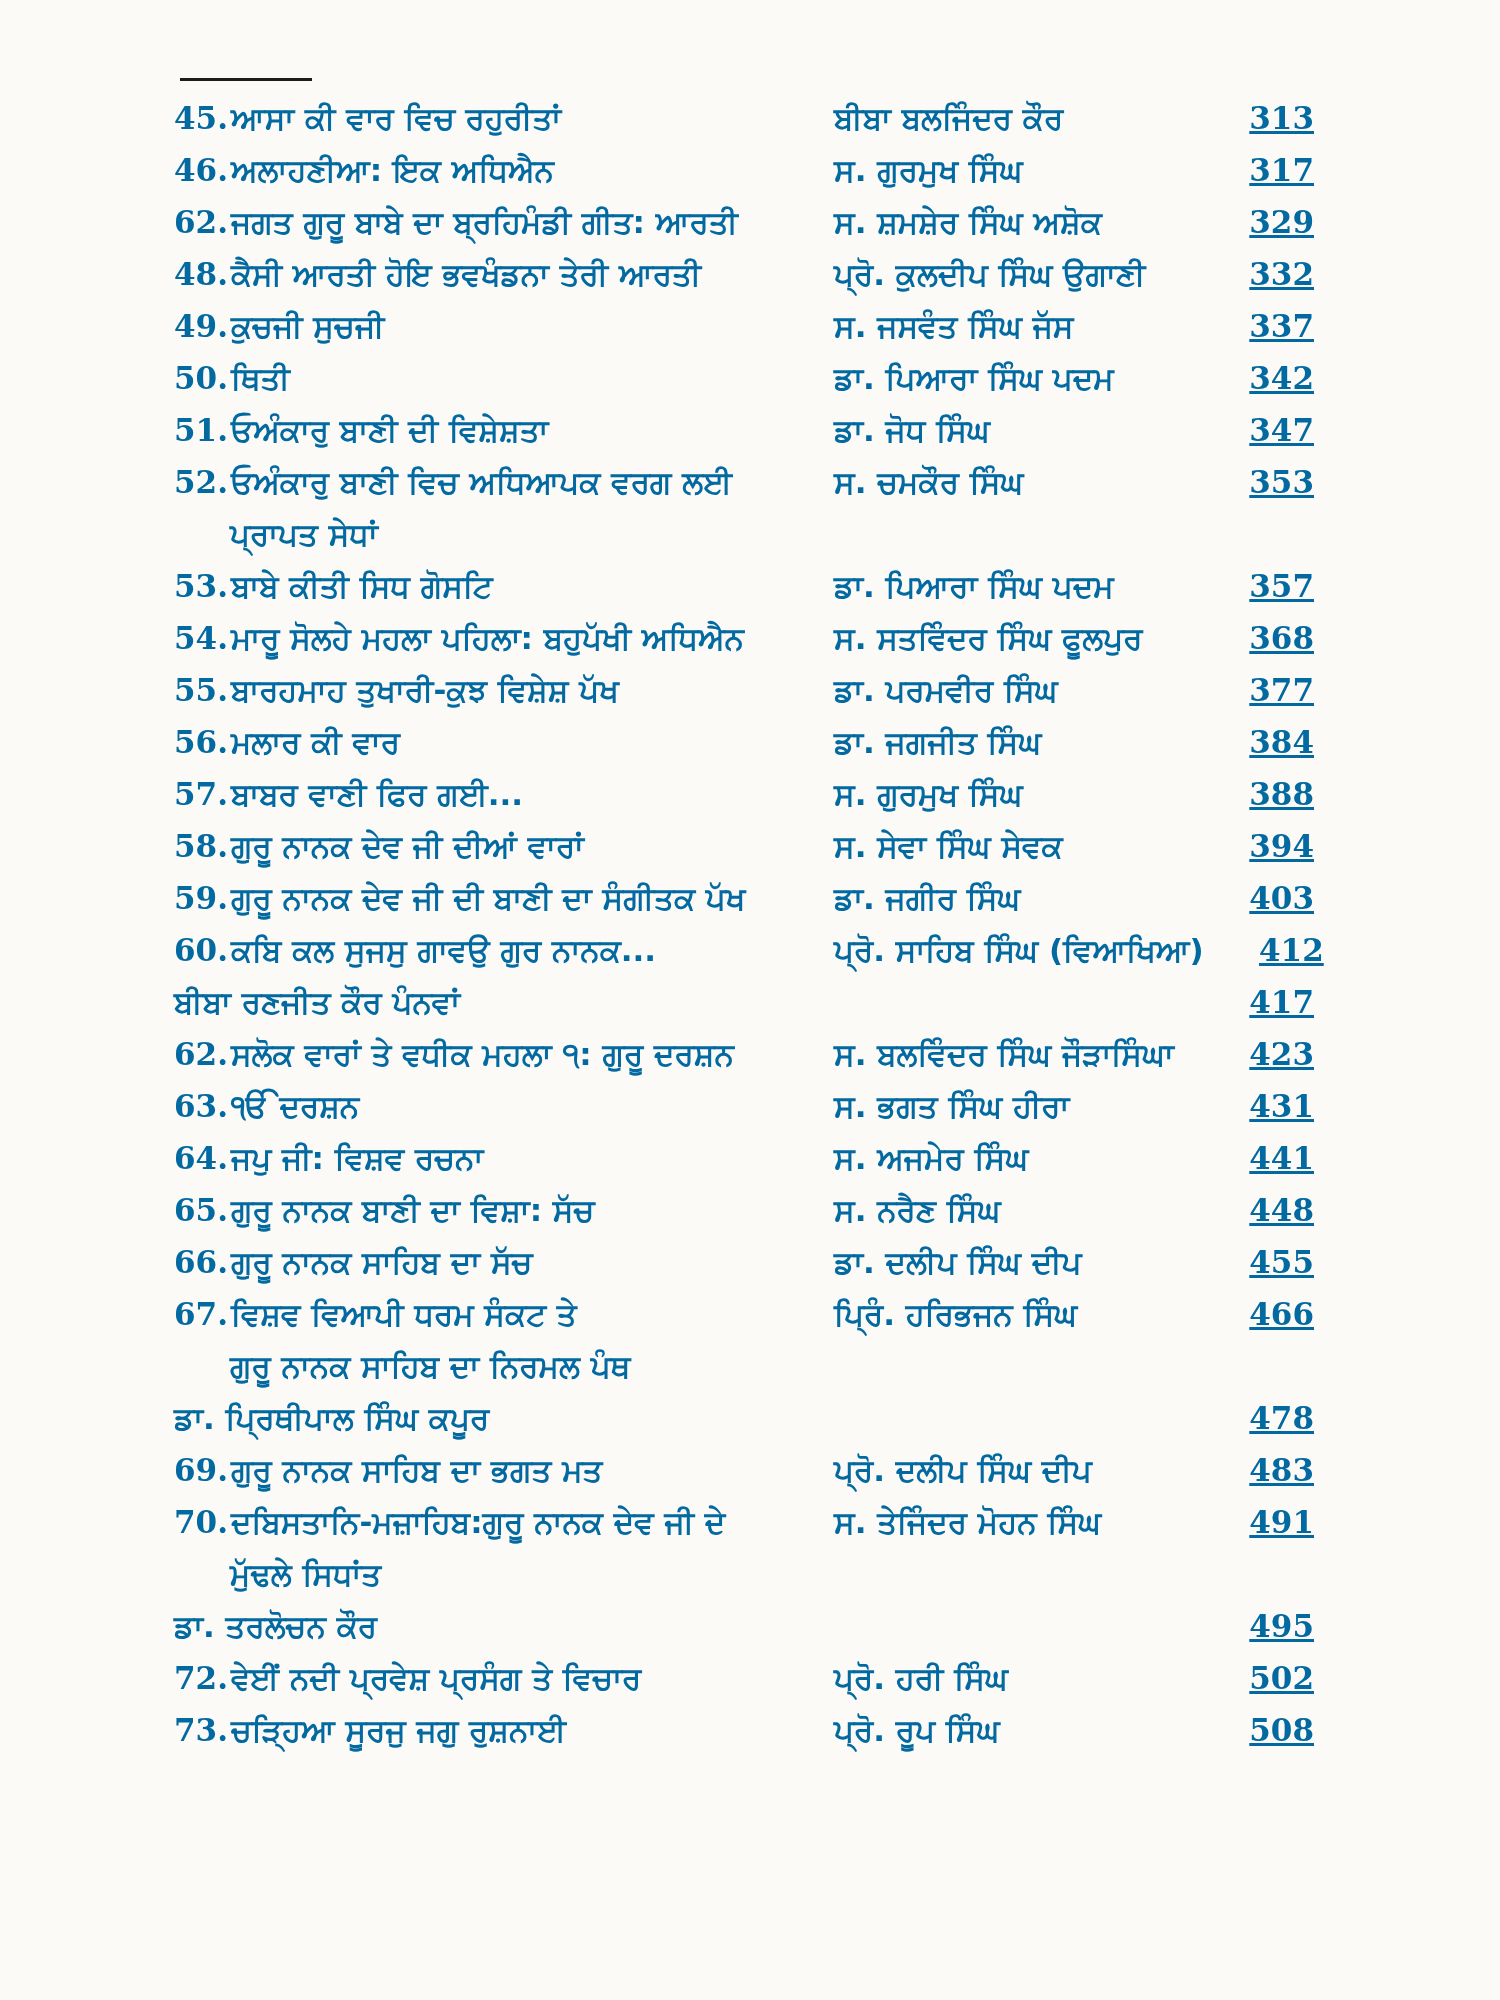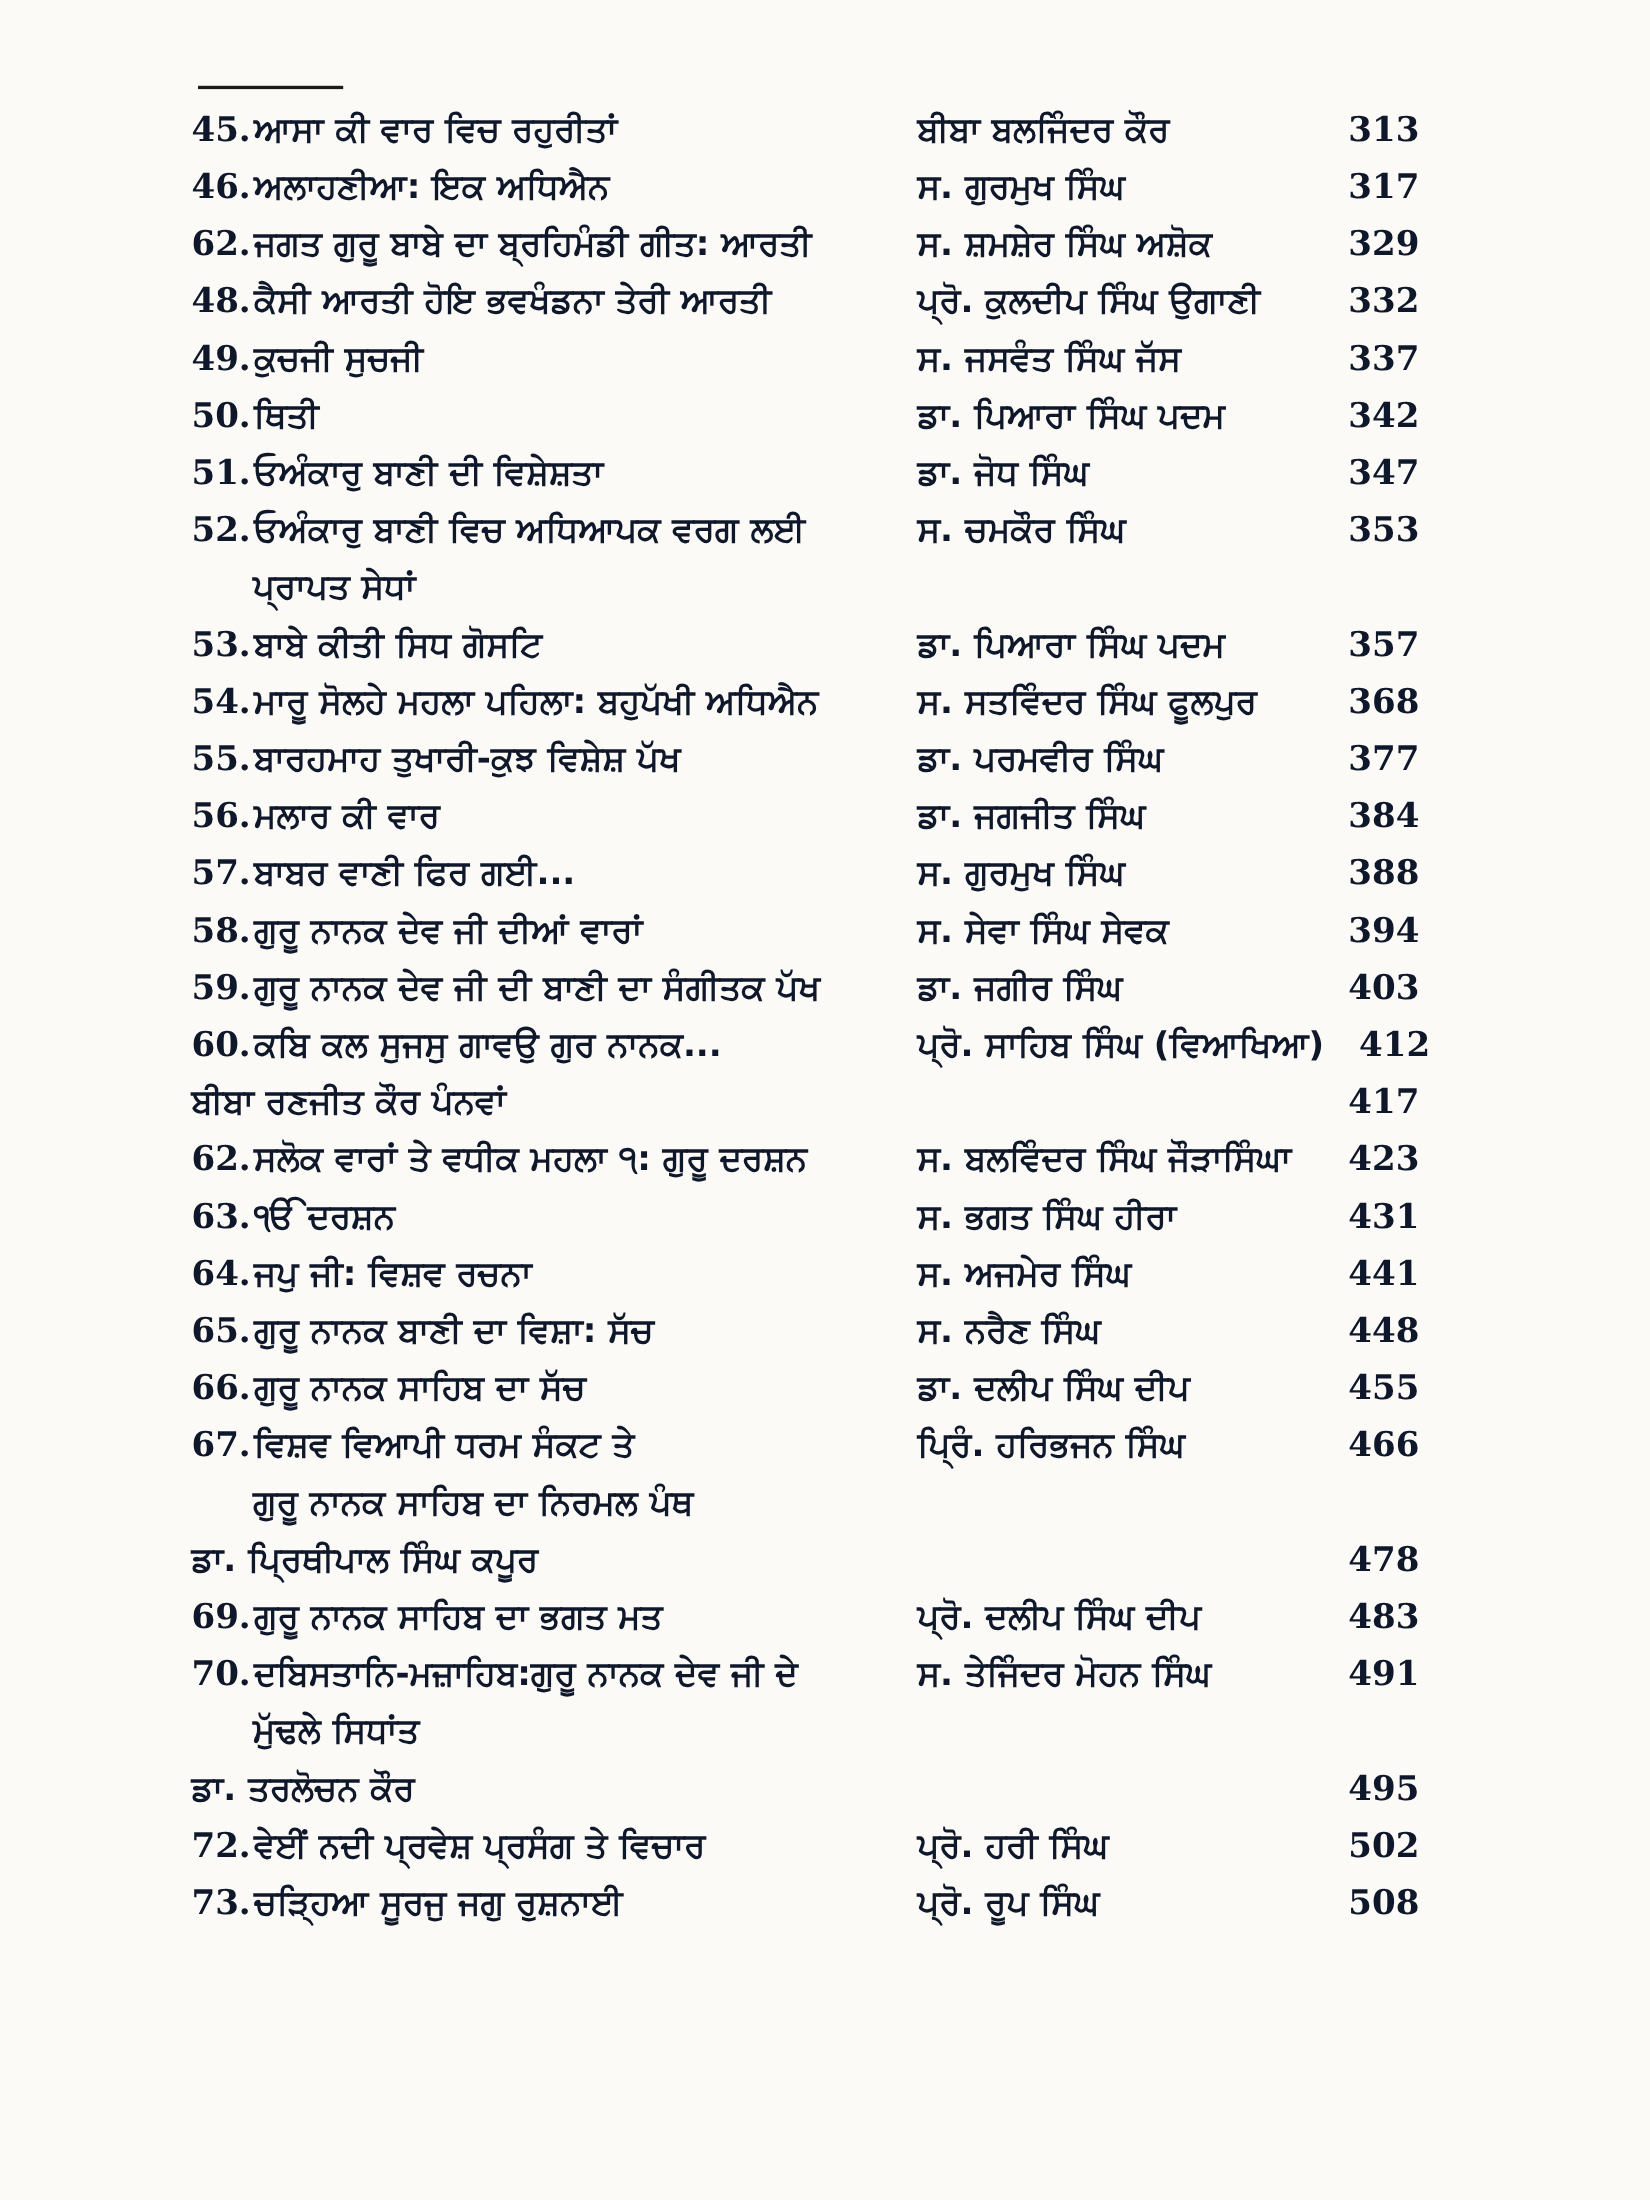--- a/index.html
+++ b/index.html
@@ -69,29 +69,30 @@
   .col-author {
     flex: 1;
     white-space: nowrap;
     overflow: visible;
     padding-right: 8px;
   }
 
   .col-page {
     width: 112px;
     flex-shrink: 0;
-    text-align: center;
+    text-align: right;
     font-family: "DejaVu Serif", serif;
     font-weight: 700;
+    text-decoration: underline;
   }
 </style>
 </head>
 <body style="background: rgb(251, 250, 246);">
 
-<div class="page" style="color: #0f172a;">
+<div class="page" style="color: #0369a1;">
   <div class="top-rule"></div>
   <div class="toc" id="toc">
   <div class="entry">
     <div class="col-title">
       <div class="tline">
         <span class="num">45.</span><span class="title">ਆਸਾ ਕੀ ਵਾਰ ਵਿਚ ਰਹੁਰੀਤਾਂ</span>
       </div>
 
     </div>
     <div class="col-author">ਬੀਬਾ ਬਲਜਿੰਦਰ ਕੌਰ</div>

